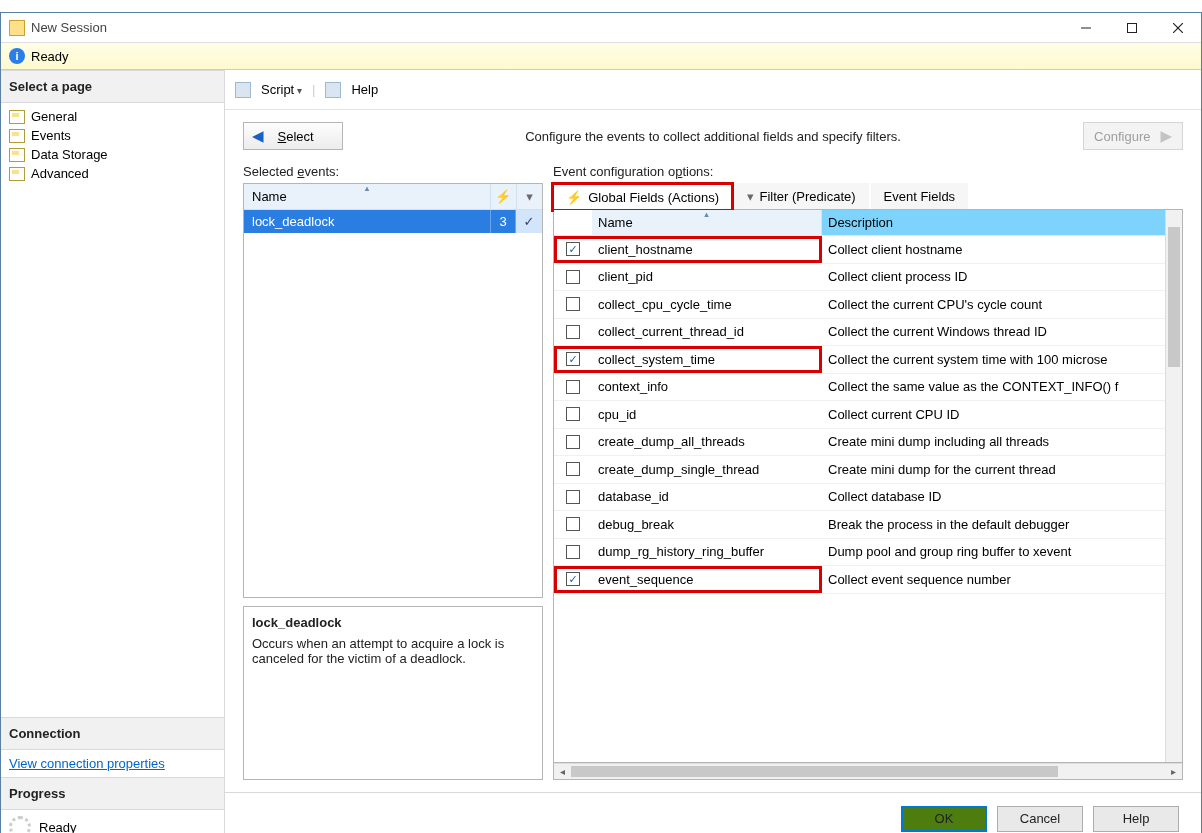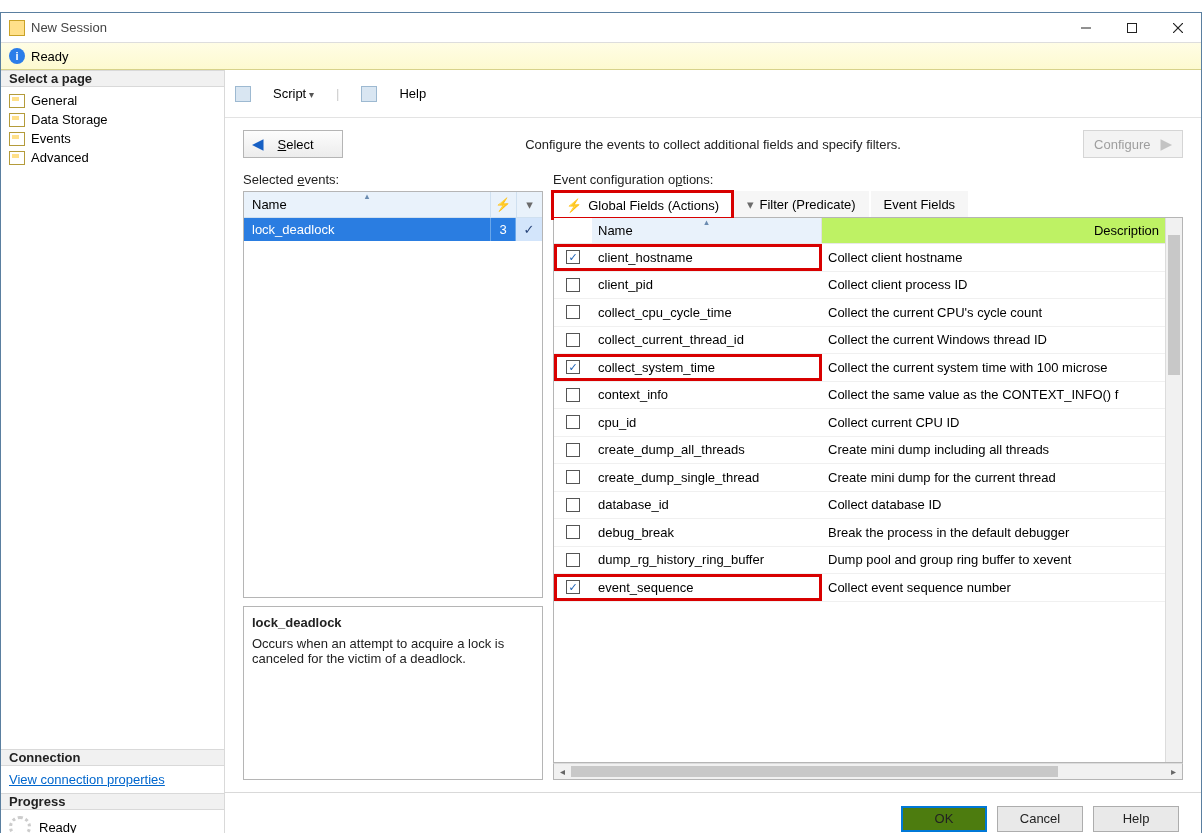--- a/index.html
+++ b/index.html
@@ -7,33 +7,33 @@
   .window { width: 1202px; height: 833px; border: 1px solid #5a7fa0; display: flex; flex-direction: column; margin-top: 12px; }
   .titlebar { height: 30px; display: flex; align-items: center; padding: 0 0 0 8px; border-bottom: 1px solid #ddd; }
   .titlebar .title { flex: 1; color: #444; }
   .titlebar .ticon { width:16px; height:16px; margin-right:6px; background:#ffe08a; border:1px solid #c9a227; }
   .winbtns { display:flex; }
   .winbtn { width:46px; height:30px; display:flex; align-items:center; justify-content:center; color:#333; }
   .statusbar { height: 27px; background: linear-gradient(#fffde5,#fdfad0); border-bottom:1px solid #d7d28a; display:flex; align-items:center; padding-left:8px; gap:6px; }
   .info-icon { width:16px; height:16px; border-radius:50%; background:#2b7de9; color:#fff; font-weight:bold; font-size:11px; display:flex; align-items:center; justify-content:center; }
   .body { flex:1; display:flex; min-height:0; }
   .leftcol { width:224px; border-right:1px solid #d9d9d9; display:flex; flex-direction:column; }
-  .section-hdr { background:#f1f1f1; border-bottom:1px solid #d9d9d9; border-top:1px solid #d9d9d9; padding:0 8px; font-weight:bold; color:#222; }
+  .section-hdr { background:#f1f1f1; border-bottom:1px solid #d9d9d9; border-top:1px solid #d9d9d9; padding:8px 8px; font-weight:bold; color:#222; }
   .tree { padding:4px 6px; }
   .tree-item { display:flex; align-items:center; gap:6px; padding:2px 2px; cursor:default; }
   .ticn { width:16px; height:14px; background:#fff; border:1px solid #b49b3a; position:relative; }
   .ticn::before { content:""; position:absolute; left:2px; top:2px; width:7px; height:4px; background:#ffe08a; }
   .connection-box { border-top:1px solid #d9d9d9; padding:6px 8px; }
   .conn-icon { width:16px; height:16px; background:#4a90d9; display:inline-block; margin-right:4px; vertical-align:middle; }
   .conn-text { color:#222; }
   .link { color:#0066cc; text-decoration:underline; padding:6px 8px; display:inline-block; cursor:pointer; }
   .progress-box { padding:6px 8px; display:flex; align-items:center; gap:8px; }
   .spinner { width:22px; height:22px; border:3px dotted #ccc; border-radius:50%; }
   .rightcol { flex:1; display:flex; flex-direction:column; min-width:0; }
-  .toolbar { height:48px; display:flex; align-items:center; gap:22px; padding:4px 10px; border-bottom:1px solid #e3e3e3; }
+  .toolbar { height:40px; display:flex; align-items:center; gap:10px; padding:4px 10px; border-bottom:1px solid #e3e3e3; }
   .tbicon { width:16px; height:16px; background:#d9e6f2; border:1px solid #9db9d1; }
   .tb-drop::after { content:" \25BE"; font-size:10px; color:#555; }
   .content { flex:1; padding:12px 18px 12px 18px; display:flex; flex-direction:column; min-height:0; }
   .controls-row { display:flex; align-items:center; gap:14px; margin-bottom:14px; }
   .select-btn { display:flex; align-items:center; gap:14px; background:linear-gradient(#fdfdfd,#ececec); border:1px solid #b5b5b5; padding:4px 14px 4px 8px; min-width:100px; }
   .arrow-left { color:#1760c4; font-size:15px; }
   .instruction { flex:1; text-align:center; color:#222; }
   .cfg-btn { display:flex; align-items:center; gap:10px; background:#f3f3f3; border:1px solid #d5d5d5; color:#9e9e9e; padding:4px 10px; }
   .arrow-right { color:#c3c3c3; font-size:15px; }
   .panes { flex:1; display:flex; gap:10px; min-height:0; }
@@ -56,21 +56,21 @@
   .rightpane { flex:1; display:flex; flex-direction:column; min-height:0; }
   .tabs { display:flex; align-items:flex-end; border-bottom:1px solid #b5b5b5; }
   .tab { padding:5px 12px; border:1px solid #b5b5b5; border-bottom:none; background:#fff; margin-right:2px; display:flex; align-items:center; gap:6px; position:relative; top:1px; }
   .tab.inactive { background:#f6f6f6; border-color:transparent; top:0; }
   .tab.redbox { outline:3px solid #d80000; outline-offset:-1px; }
   .fields-grid { flex:1; border:1px solid #b5b5b5; border-top:none; background:#fff; overflow:hidden; display:flex; min-height:0; }
   .fg-scroll { flex:1; overflow:hidden; }
   .fg-head { display:flex; background:#fff; border-bottom:1px solid #e8e8e8; position:sticky; top:0; }
   .fg-chkcol { width:38px; }
   .fg-namecol { width:230px; padding:5px 6px; background:#e9f2fb; border-right:1px solid #e0e0e0; position:relative; }
-  .fg-desccol { flex:1; padding:5px 6px; background:#bef264;text-align:right; }
+  .fg-desccol { flex:1; padding:5px 6px; background:#7dd3fc; }
   .fg-row { display:flex; border-bottom:1px solid #f0f0f0; align-items:center; height:27.5px; }
   .fg-chk { width:38px; display:flex; align-items:center; justify-content:center; }
   .chkbox { width:14px; height:14px; border:1px solid #555; background:#fff; display:flex; align-items:center; justify-content:center; font-size:11px; color:#1a5fb4; }
   .fg-name { width:230px; padding:0 6px; white-space:nowrap; overflow:hidden; }
   .fg-desc { flex:1; padding:0 6px; white-space:nowrap; overflow:hidden; }
   .row-red .fg-chk, .row-red .fg-name { outline:3px solid #d80000; outline-offset:-2px; }
   .row-red { position:relative; }
   .row-red::before { content:""; position:absolute; left:0; top:0; height:100%; width:268px; border:3px solid #d80000; pointer-events:none; box-sizing:border-box; }
   .row-red .fg-chk, .row-red .fg-name { outline:none; }
   .vscroll { width:17px; background:#f1f1f1; border-left:1px solid #dcdcdc; position:relative; }
@@ -121,25 +121,25 @@
 
     <div class="leftcol">
       <div class="section-hdr">Select a page</div>
       <div class="tree">
         <div class="tree-item">
             <div class="ticn"></div>
             <span>General</span>
           </div>
         <div class="tree-item">
             <div class="ticn"></div>
-            <span>Data Storage</span>
+            <span>Events</span>
           </div>
         <div class="tree-item">
             <div class="ticn"></div>
-            <span>Events</span>
+            <span>Data Storage</span>
           </div>
         <div class="tree-item">
             <div class="ticn"></div>
             <span>Advanced</span>
           </div>
       </div>
       <div style="flex:1"></div>
       <div class="section-hdr">Connection</div>
       <a class="link">View connection properties</a>
       <div class="section-hdr">Progress</div>

